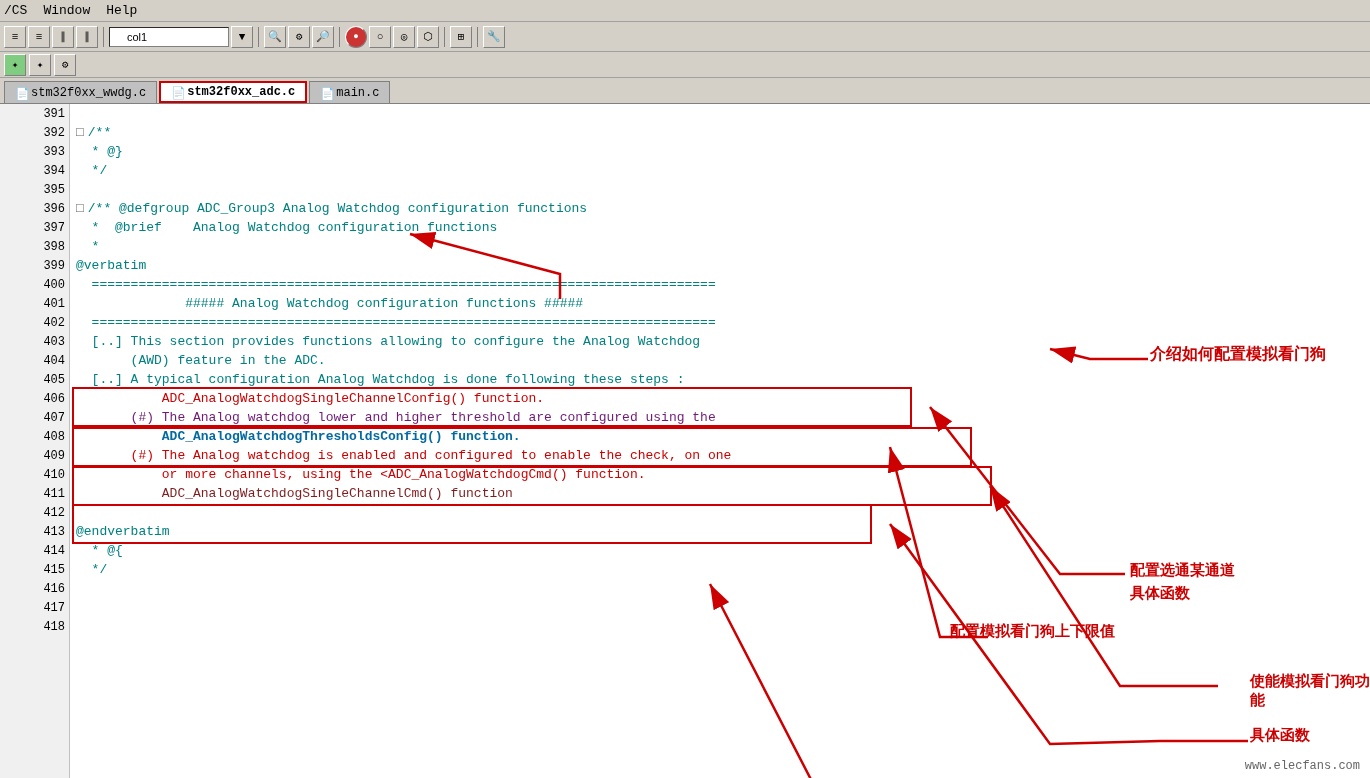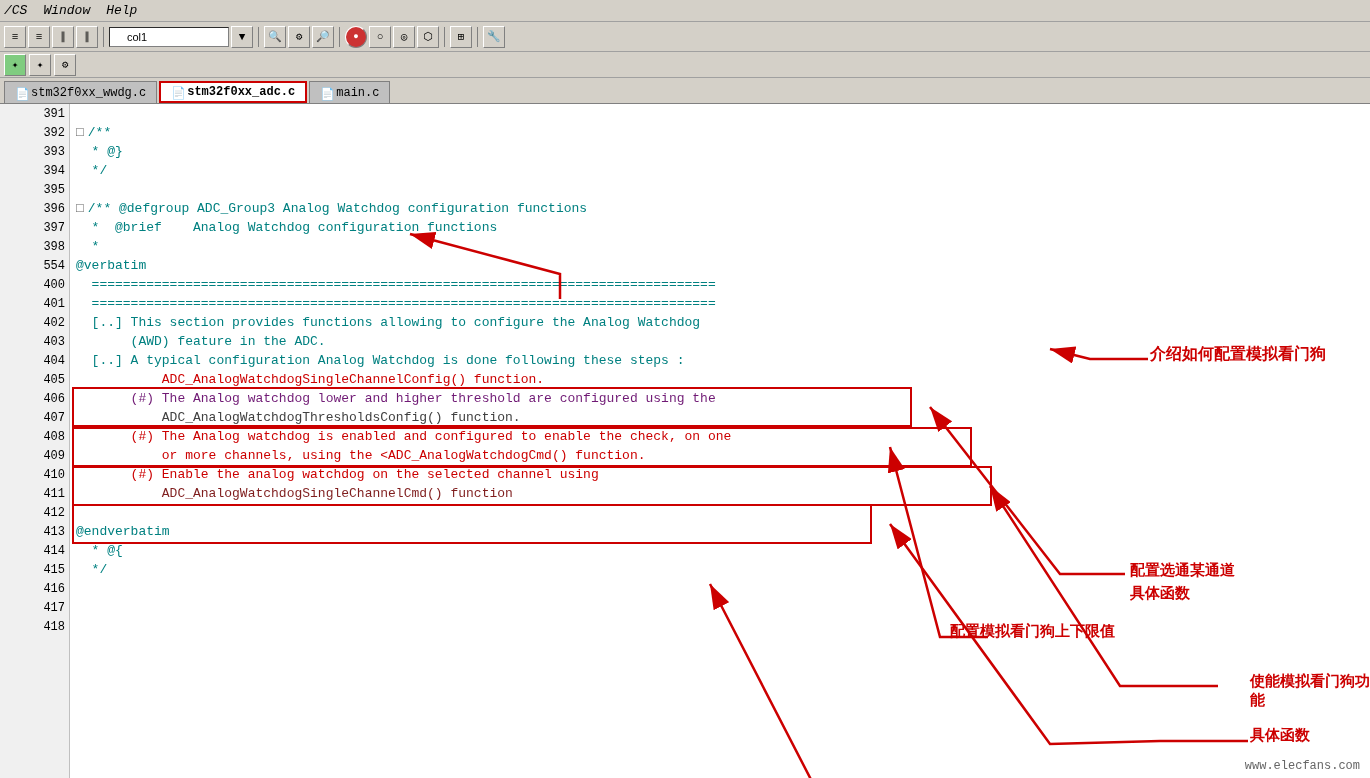--- a/index.html
+++ b/index.html
@@ -18,21 +18,20 @@
       height: 22px;
       display: flex;
       align-items: center;
       padding: 0 4px;
       border-bottom: 1px solid #a0a0a0;
       font-size: 13px;
     }
     #menu-bar span {
       margin-right: 16px;
       cursor: pointer;
-      font-style: italic;
     }
 
     
     #toolbar {
       background: #d4d0c8;
       height: 30px;
       display: flex;
       align-items: center;
       padding: 2px 4px;
       border-bottom: 1px solid #a0a0a0;
@@ -262,21 +261,21 @@
 
   <div id="line-numbers">
     <div class="line-num">391</div>
     <div class="line-num">392</div>
     <div class="line-num">393</div>
     <div class="line-num">394</div>
     <div class="line-num">395</div>
     <div class="line-num">396</div>
     <div class="line-num">397</div>
     <div class="line-num">398</div>
-    <div class="line-num">554</div>
+    <div class="line-num">399</div>
     <div class="line-num">400</div>
     <div class="line-num">401</div>
     <div class="line-num">402</div>
     <div class="line-num">403</div>
     <div class="line-num">404</div>
     <div class="line-num">405</div>
     <div class="line-num">406</div>
     <div class="line-num">407</div>
     <div class="line-num">408</div>
     <div class="line-num">409</div>
@@ -296,30 +295,30 @@
     <div class="code-line comment"></div>
     <div class="code-line comment"><span style="color:#666;margin-right:4px;">□</span>/**</div>
     <div class="code-line comment">&nbsp;&nbsp;* @}</div>
     <div class="code-line comment">&nbsp;&nbsp;*/</div>
     <div class="code-line normal"></div>
     <div class="code-line comment"><span style="color:#666;margin-right:4px;">□</span>/** @defgroup ADC_Group3 Analog Watchdog configuration functions</div>
     <div class="code-line comment">&nbsp;&nbsp;*&nbsp;&nbsp;@brief&nbsp;&nbsp;&nbsp;&nbsp;Analog Watchdog configuration functions</div>
     <div class="code-line comment">&nbsp;&nbsp;*</div>
     <div class="code-line comment">@verbatim</div>
     <div class="code-line comment">&nbsp;&nbsp;================================================================================</div>
+    <div class="code-line comment">&nbsp;&nbsp;&nbsp;&nbsp;&nbsp;&nbsp;&nbsp;&nbsp;&nbsp;&nbsp;&nbsp;&nbsp;&nbsp;&nbsp;##### Analog Watchdog configuration functions #####</div>
     <div class="code-line comment">&nbsp;&nbsp;================================================================================</div>
     <div class="code-line comment">&nbsp;&nbsp;[..] This section provides functions allowing to configure the Analog Watchdog</div>
     <div class="code-line comment">&nbsp;&nbsp;&nbsp;&nbsp;&nbsp;&nbsp;&nbsp;(AWD) feature in the ADC.</div>
     <div class="code-line comment">&nbsp;&nbsp;[..] A typical configuration Analog Watchdog is done following these steps :</div>
     <div class="code-line comment" style="color:#cc0000;">&nbsp;&nbsp;&nbsp;&nbsp;&nbsp;&nbsp;&nbsp;&nbsp;&nbsp;&nbsp;&nbsp;ADC_AnalogWatchdogSingleChannelConfig() function.</div>
     <div class="code-line comment" style="color:#701a75;">&nbsp;&nbsp;&nbsp;&nbsp;&nbsp;&nbsp;&nbsp;(#) The Analog watchdog lower and higher threshold are configured using the</div>
-    <div class="code-line comment" style="color:#404040;">&nbsp;&nbsp;&nbsp;&nbsp;&nbsp;&nbsp;&nbsp;&nbsp;&nbsp;&nbsp;&nbsp;ADC_AnalogWatchdogThresholdsConfig() function.</div>
+    <div class="code-line comment" style="color:#0369a1;font-weight:bold;">&nbsp;&nbsp;&nbsp;&nbsp;&nbsp;&nbsp;&nbsp;&nbsp;&nbsp;&nbsp;&nbsp;ADC_AnalogWatchdogThresholdsConfig() function.</div>
     <div class="code-line comment" style="color:#cc0000;">&nbsp;&nbsp;&nbsp;&nbsp;&nbsp;&nbsp;&nbsp;(#) The Analog watchdog is enabled and configured to enable the check, on one</div>
     <div class="code-line comment" style="color:#cc0000;">&nbsp;&nbsp;&nbsp;&nbsp;&nbsp;&nbsp;&nbsp;&nbsp;&nbsp;&nbsp;&nbsp;or more channels, using the &lt;ADC_AnalogWatchdogCmd() function.</div>
-    <div class="code-line comment" style="color:#cc0000;">&nbsp;&nbsp;&nbsp;&nbsp;&nbsp;&nbsp;&nbsp;(#) Enable the analog watchdog on the selected channel using</div>
     <div class="code-line comment" style="color:#7f1d1d;">&nbsp;&nbsp;&nbsp;&nbsp;&nbsp;&nbsp;&nbsp;&nbsp;&nbsp;&nbsp;&nbsp;ADC_AnalogWatchdogSingleChannelCmd() function</div>
     <div class="code-line normal"></div>
     <div class="code-line comment">@endverbatim</div>
     <div class="code-line comment">&nbsp;&nbsp;* @{</div>
     <div class="code-line comment">&nbsp;&nbsp;*/</div>
     <div class="code-line normal"></div>
 
     <div class="red-border-box" style="top:283px; left:2px; width:840px; height:40px;"></div>
 
     <div class="red-border-box" style="top:323px; left:2px; width:900px; height:40px;"></div>

